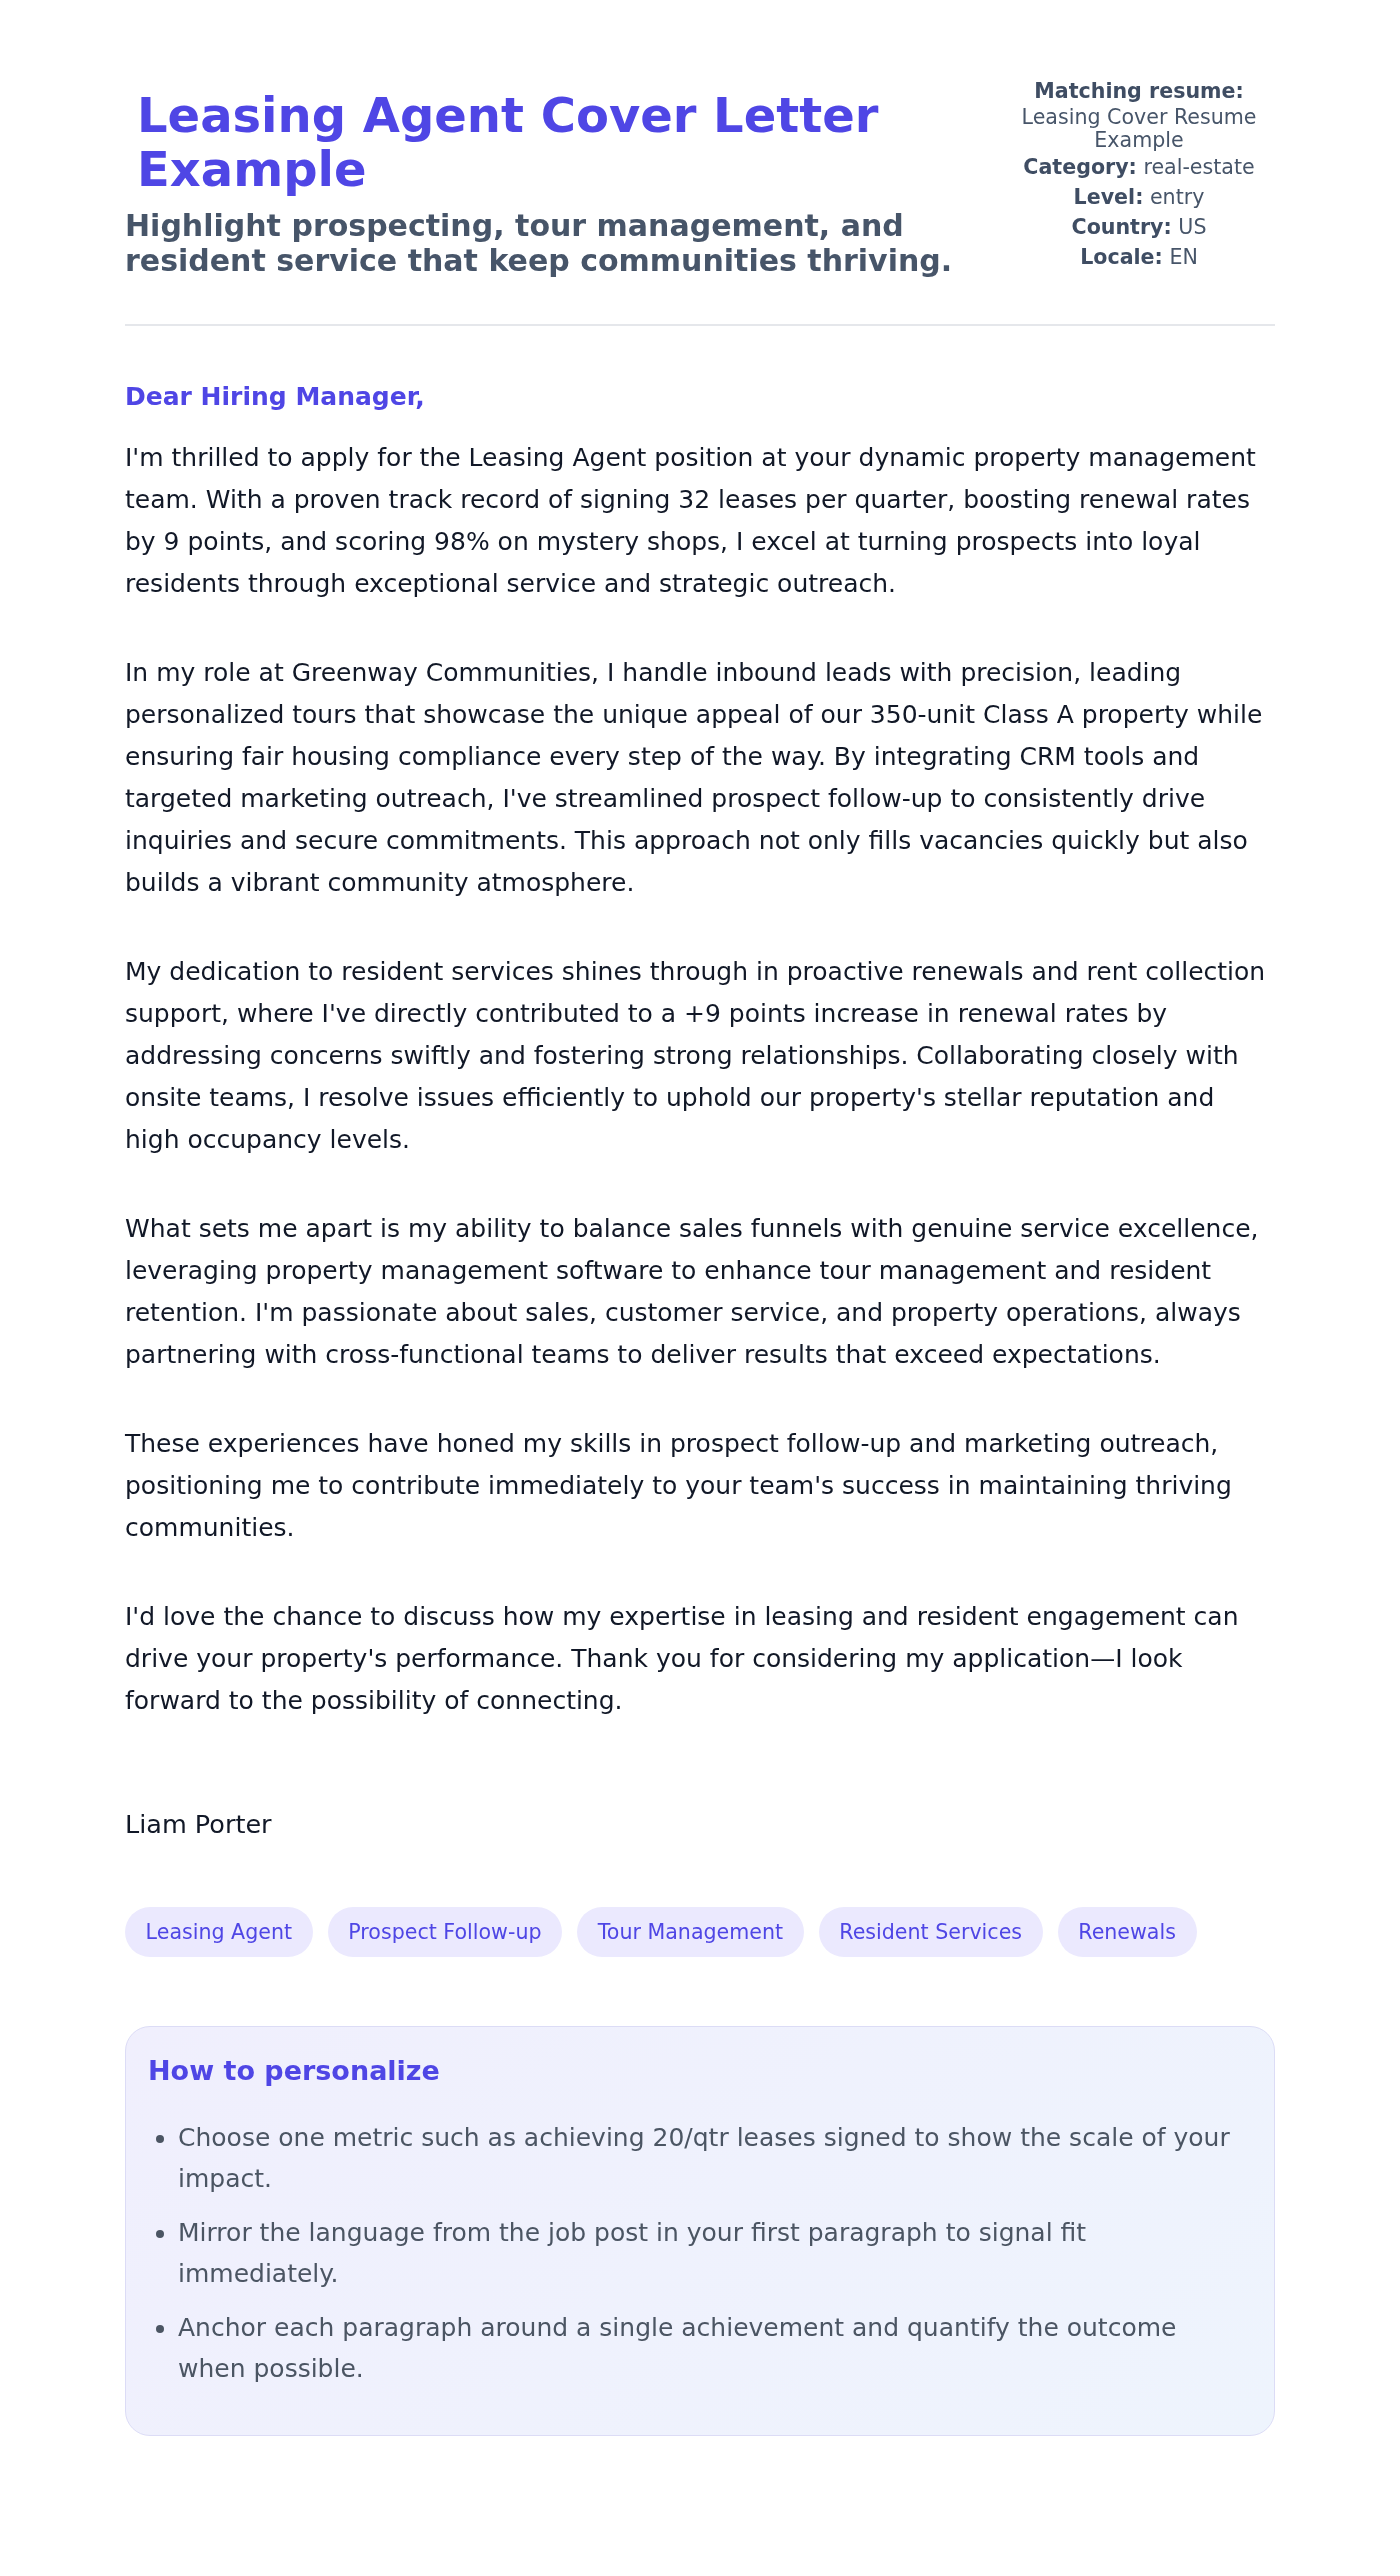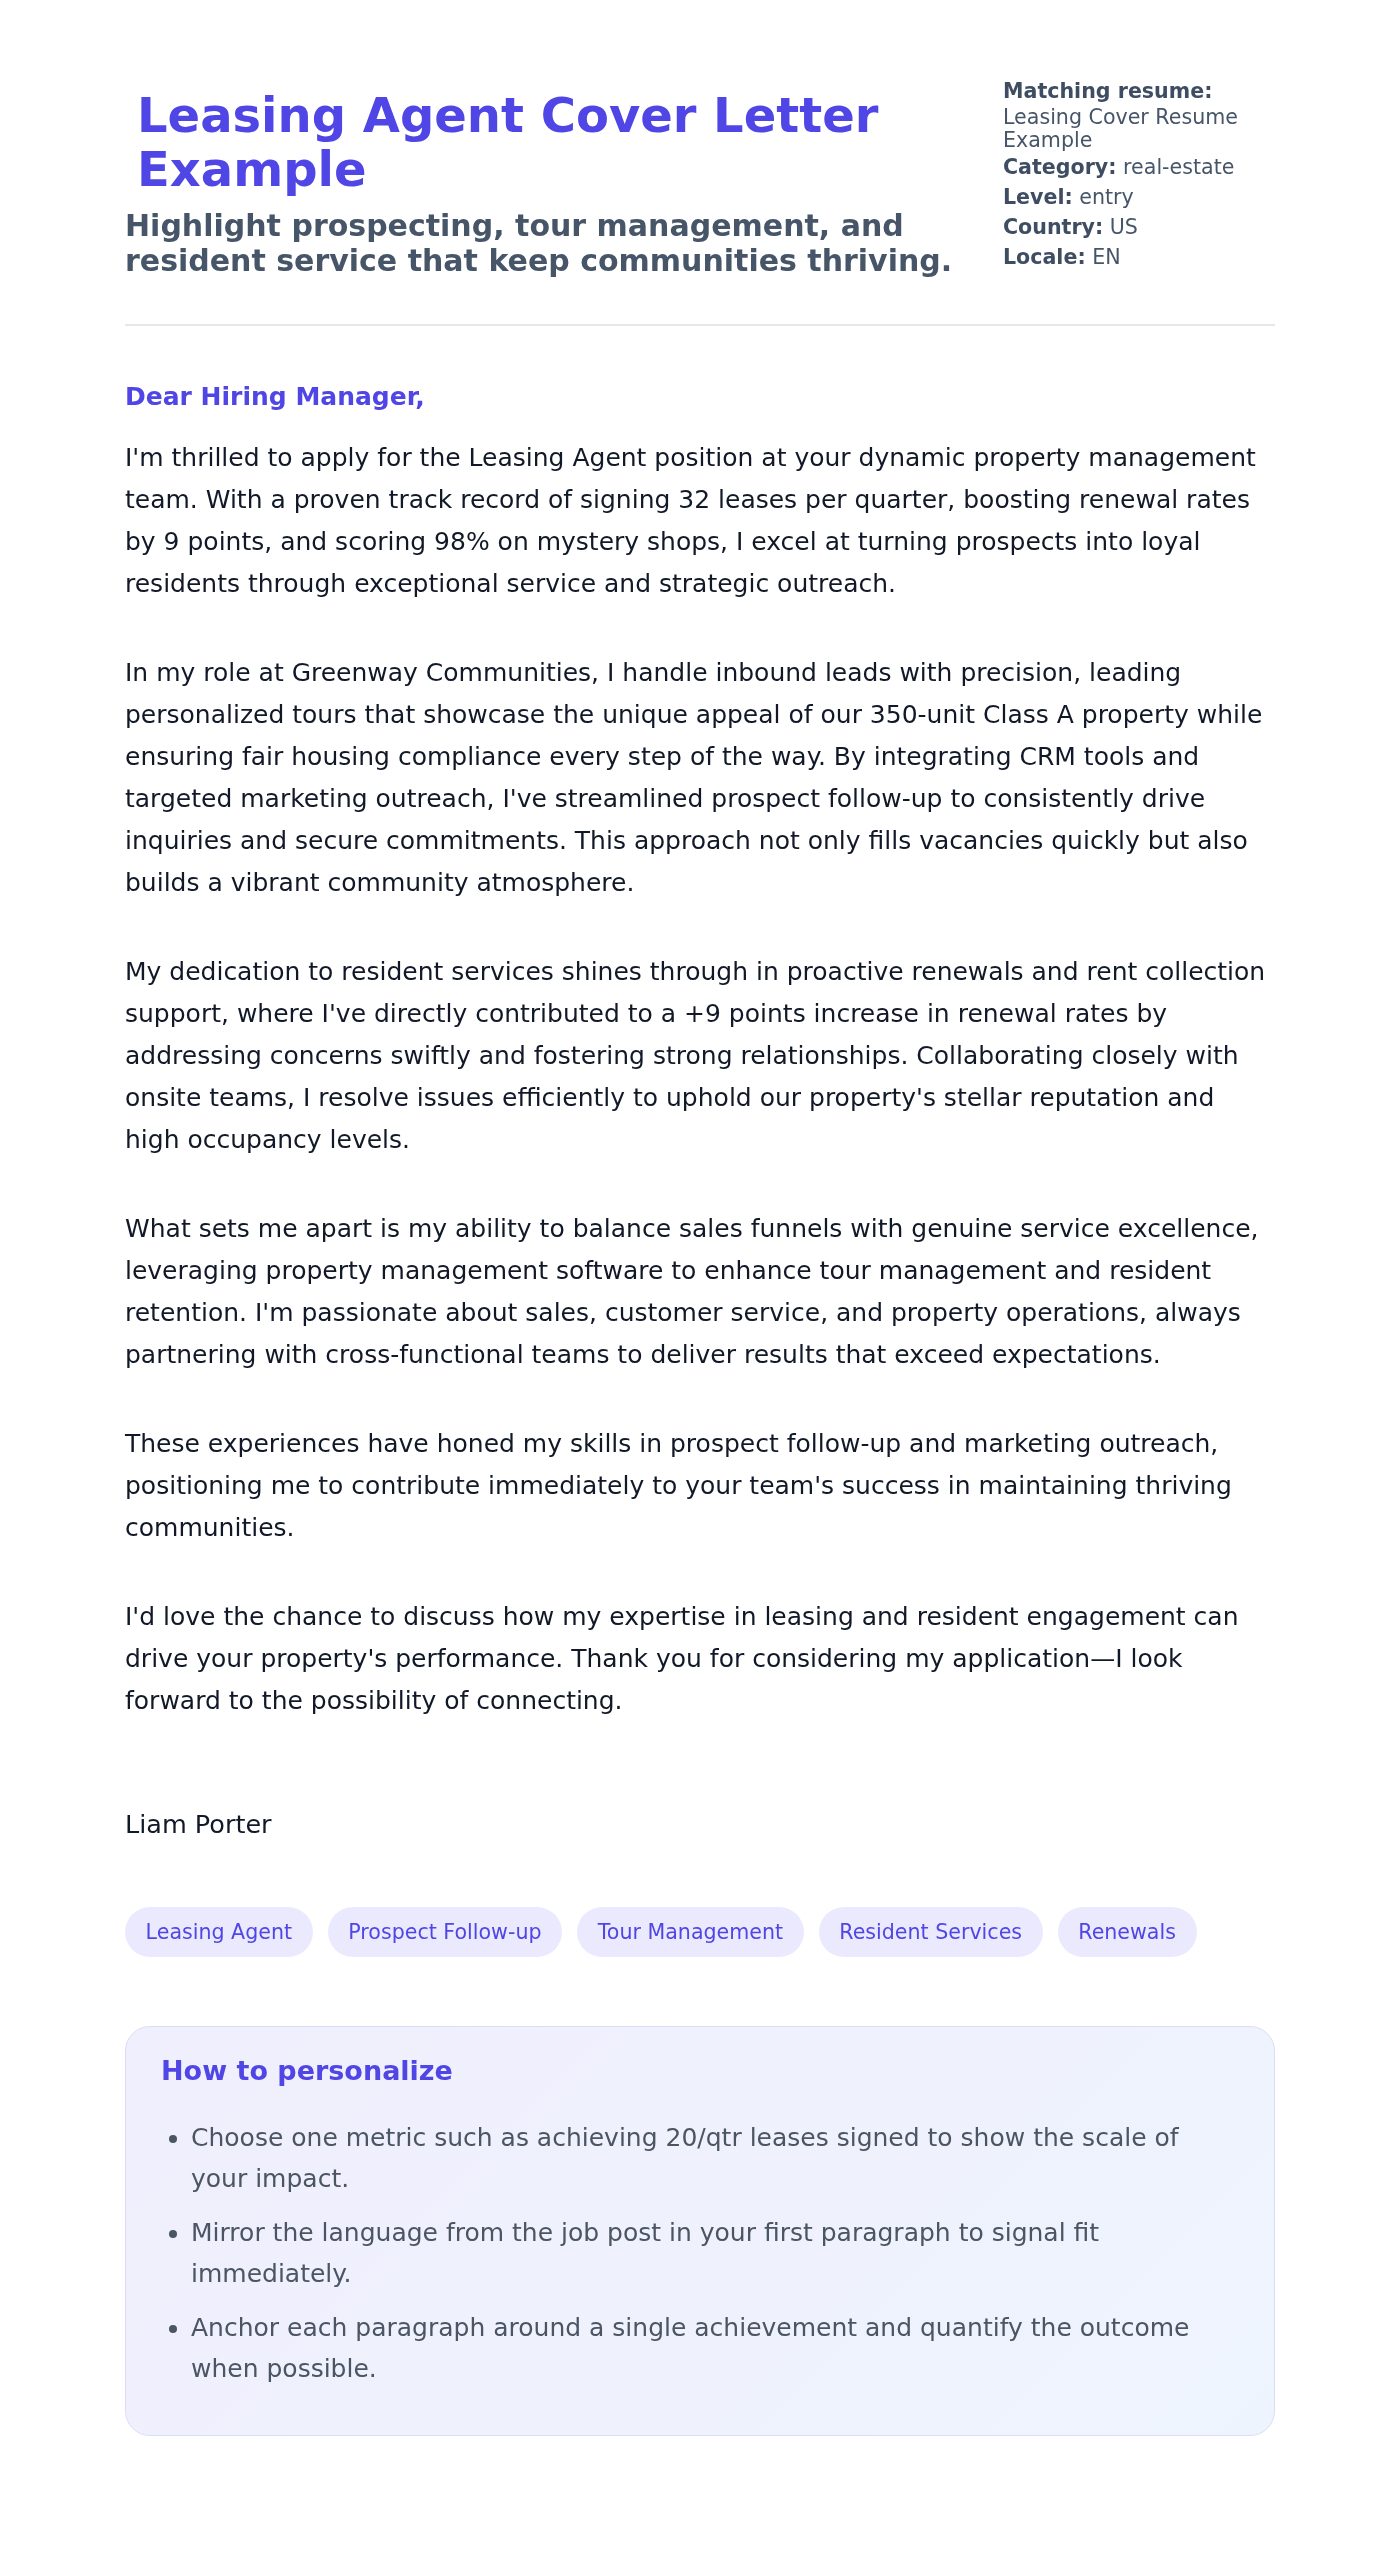--- a/index.html
+++ b/index.html
@@ -2,31 +2,31 @@
 <html style="font-size:13px"><head>
 <meta charset="utf-8">
 <style>
   html, body { margin: 0; padding: 0; background: #ffffff; }
   body { width: 1400px; font-family: "DejaVu Sans", sans-serif; color: #111827; }
   .page { padding: 76px 125px 66px 125px; box-sizing: border-box; }
   .header { display: flex; justify-content: space-between; align-items: flex-start; padding-bottom: 46px; border-bottom: 2.5px solid #e5e7eb; }
   .header-left { width: 856px; }
   .title { font-size: 48px; font-weight: bold; color: #4f46e5; line-height: 54px; margin: 12px; }
   .subtitle { font-size: 30px; font-weight: bold; color: #475569; line-height: 35px; margin: 3.3px 0 0 0; }
-  .meta { text-align: left; font-size: 20.6px; color: #475569; line-height: 30px; width: 272px; }
+  .meta { text-align: center; font-size: 20.6px; color: #475569; line-height: 30px; width: 272px; }
   .meta .row { margin: 0; }
   .meta b { color: #3f4d63; }
   .meta .resume-val { display: block; line-height: 23px; }
   .salutation { font-size: 25px; font-weight: bold; color: #4f46e5; margin: 56px 0 26px 0; }
   .para { font-size: 25px; line-height: 42px; color: #111827; margin: 0 0 47px 0; }
   .sig-name { font-size: 25.5px; font-weight: normal; color: #111827; margin: 87px 0 21.4px 0; }
   .sig-title { font-size: 25.5px; color: #475569; margin: 0; }
   .tags { display: flex; gap: 15px; margin-top: 68px; }
   .tag { background: #ebe9fe; color: #4f46e5; font-size: 20.6px; padding: 13px 20.6px; border-radius: 28px; }
-  .card { margin-top: 69px; border: 1.6px solid #dcdcf6; border-radius: 25px; background: linear-gradient(135deg, #f0effd 0%, #eef4fd 100%); padding: 25px 35px 33px 35px; }
+  .card { margin-top: 69px; border: 1.6px solid #dcdcf6; border-radius: 25px; background: linear-gradient(135deg, #f0effd 0%, #eef4fd 100%); padding: 25px 35px 33px 22px; }
   .card h3 { font-size: 27px; font-weight: bold; color: #4f46e5; margin: 3.3px 0 31px 0; }
   .card ul { margin: 0; padding-left: 30px; }
   .card li { font-size: 25px; line-height: 41px; color: #4b5563; margin-bottom: 13px; }
 </style>
 </head>
 <body>
 
 <div class="page">
   <header class="header">
     <div class="header-left">

